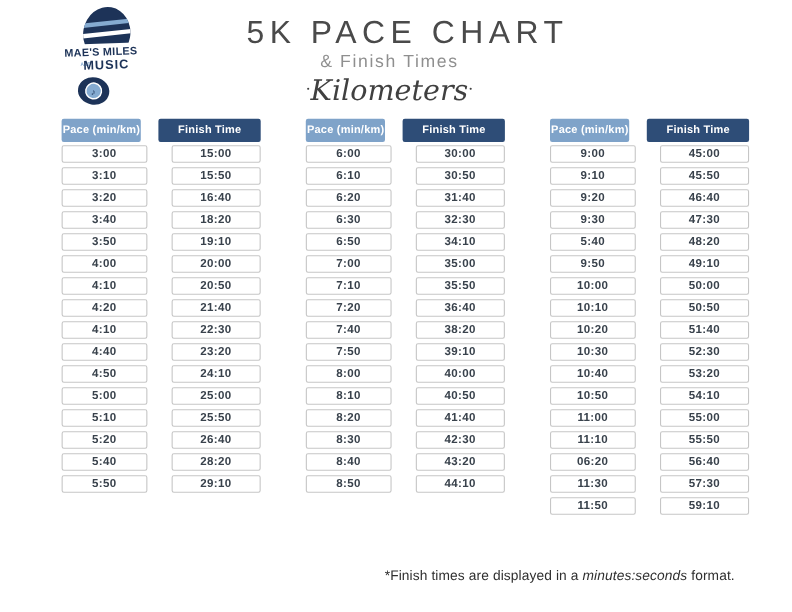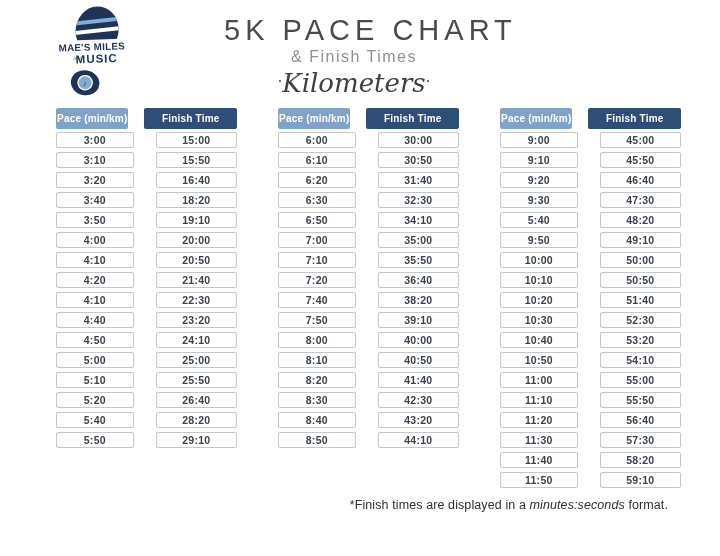--- a/index.html
+++ b/index.html
@@ -34,21 +34,21 @@
   .trow{display:flex;gap:22px;margin-bottom:4px;}
   .cell{
     height:14px;line-height:14px;border:1px solid #c6c6c6;border-radius:2px;
     background:#ffffff;text-align:center;font-size:10.5px;font-weight:700;
     color:var(--row-text,#39424c);letter-spacing:.3px;
   }
   .cell.pace{width:81px;}
   .cell.finish{width:85px;}
   
   .footnote{
-    position:absolute;top:498px;right:52px;font-size:12.5px;color:#2f2f2f;
+    position:absolute;top:516px;right:52px;font-size:12.5px;color:#2f2f2f;
     letter-spacing:.1px;
   }
   .footnote .it{font-style:italic;}
 </style>
 </head>
 <body>
 
 <div class="logo">
   <svg viewBox="0 0 104 112" width="104" height="100">
     <g transform="rotate(10 52 56)">
@@ -281,31 +281,27 @@
       </div>
       <div class="trow">
         <div class="cell pace">11:00</div>
         <div class="cell finish">55:00</div>
       </div>
       <div class="trow">
         <div class="cell pace">11:10</div>
         <div class="cell finish">55:50</div>
       </div>
       <div class="trow">
-        <div class="cell pace">11:20</div>
+        <div class="cell pace">06:20</div>
         <div class="cell finish">56:40</div>
       </div>
       <div class="trow">
         <div class="cell pace">11:30</div>
         <div class="cell finish">57:30</div>
       </div>
       <div class="trow">
-        <div class="cell pace">11:40</div>
-        <div class="cell finish">58:20</div>
-      </div>
-      <div class="trow">
         <div class="cell pace">11:50</div>
         <div class="cell finish">59:10</div>
       </div>
     </div>
 </div>
 
 <div class="footnote"><span>*Finish times are displayed in a </span><span class="it">minutes:seconds</span><span> format.</span></div>
 
 </body></html>

